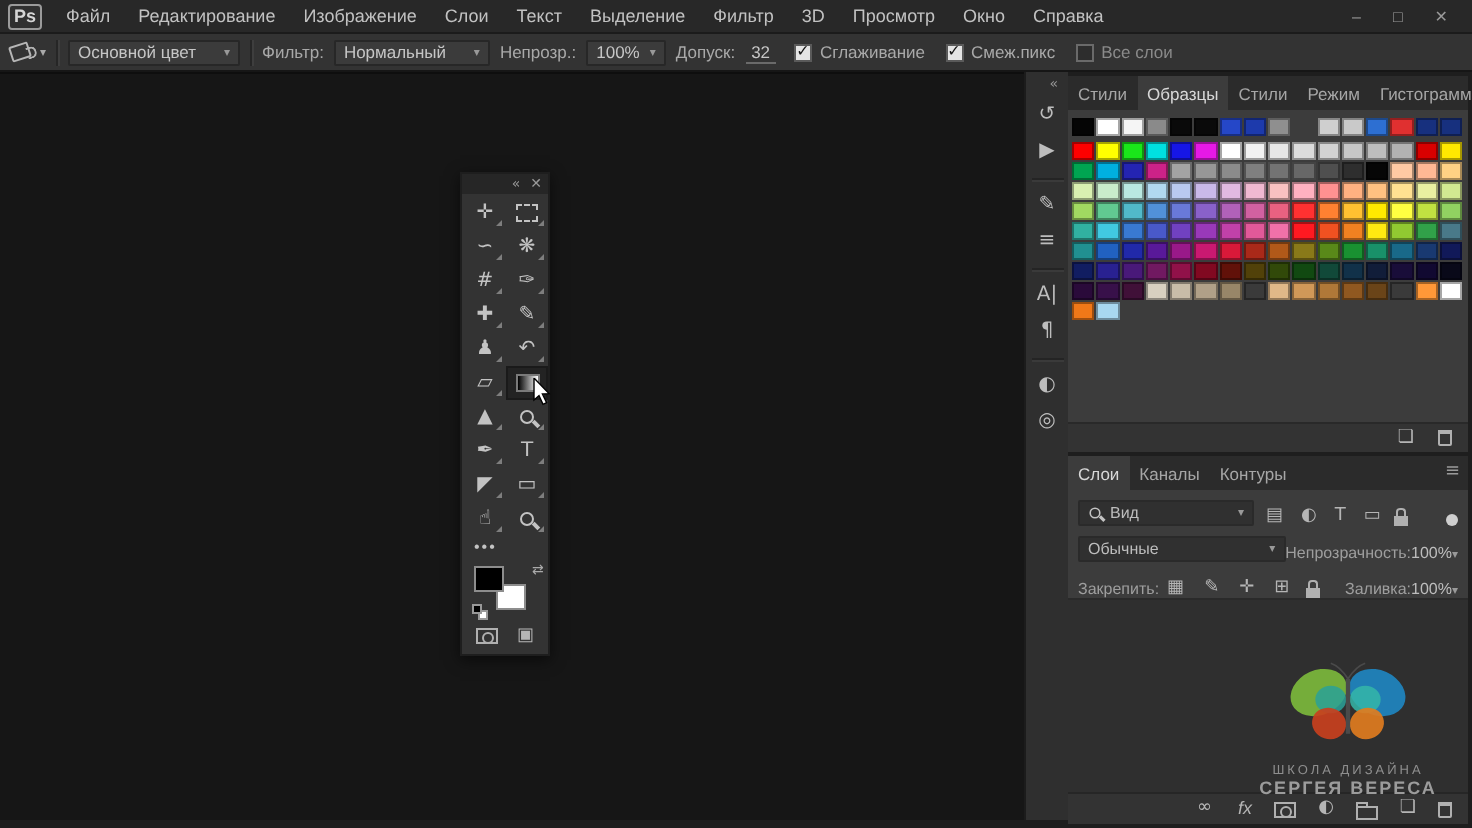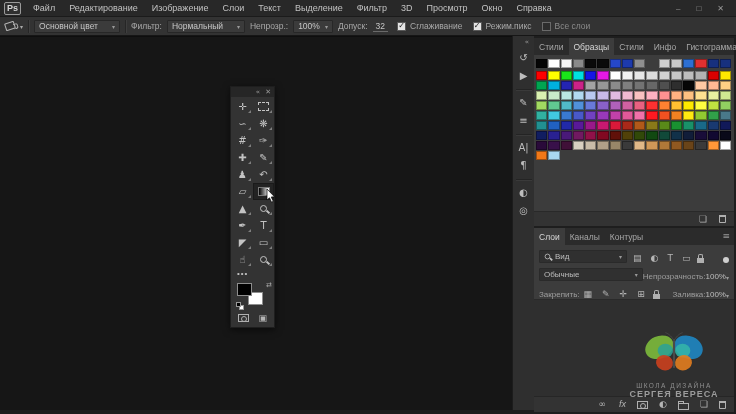--- a/index.html
+++ b/index.html
@@ -140,21 +140,21 @@
   </div>
   <span class="lbl">Допуск:</span>
   <span class="tol">32</span>
   <span id="opt-checkboxes" style="display:flex;gap:10px;margin-left:4px">
       <span class="cbrow">
         <span class="cb">✓</span>
         <span>Сглаживание</span>
       </span>
       <span class="cbrow">
         <span class="cb">✓</span>
-        <span>Режим.пикс</span>
+        <span>Смеж.пикс</span>
       </span>
       <span class="cbrow">
         <span class="cb un"></span>
         <span style="color: rgb(138, 138, 138);">Все слои</span>
       </span>
     </span>
 </div>
 
 <div id="canvas"></div>
 
@@ -259,21 +259,21 @@
     </div>
 </div>
 
 <div id="panels">
 
   <div id="swatches-panel">
     <div class="tabbar" id="swatch-tabs">
         <span class="tab">Стили</span>
         <span class="tab active">Образцы</span>
         <span class="tab">Стили</span>
-        <span class="tab">Инфо</span>
+        <span class="tab">Режим</span>
         <span class="tab">Гистограмма</span>
       </div>
     <div class="pbody">
       <div id="swatch-grid">
           <div class="sw-row first">
             <span class="sw" style="background: rgb(5, 5, 5);"></span>
             <span class="sw" style="background: rgb(255, 255, 255);"></span>
             <span class="sw" style="background: rgb(245, 245, 245);"></span>
             <span class="sw" style="background: rgb(138, 138, 138);"></span>
             <span class="sw" style="background: rgb(10, 10, 10);"></span>

